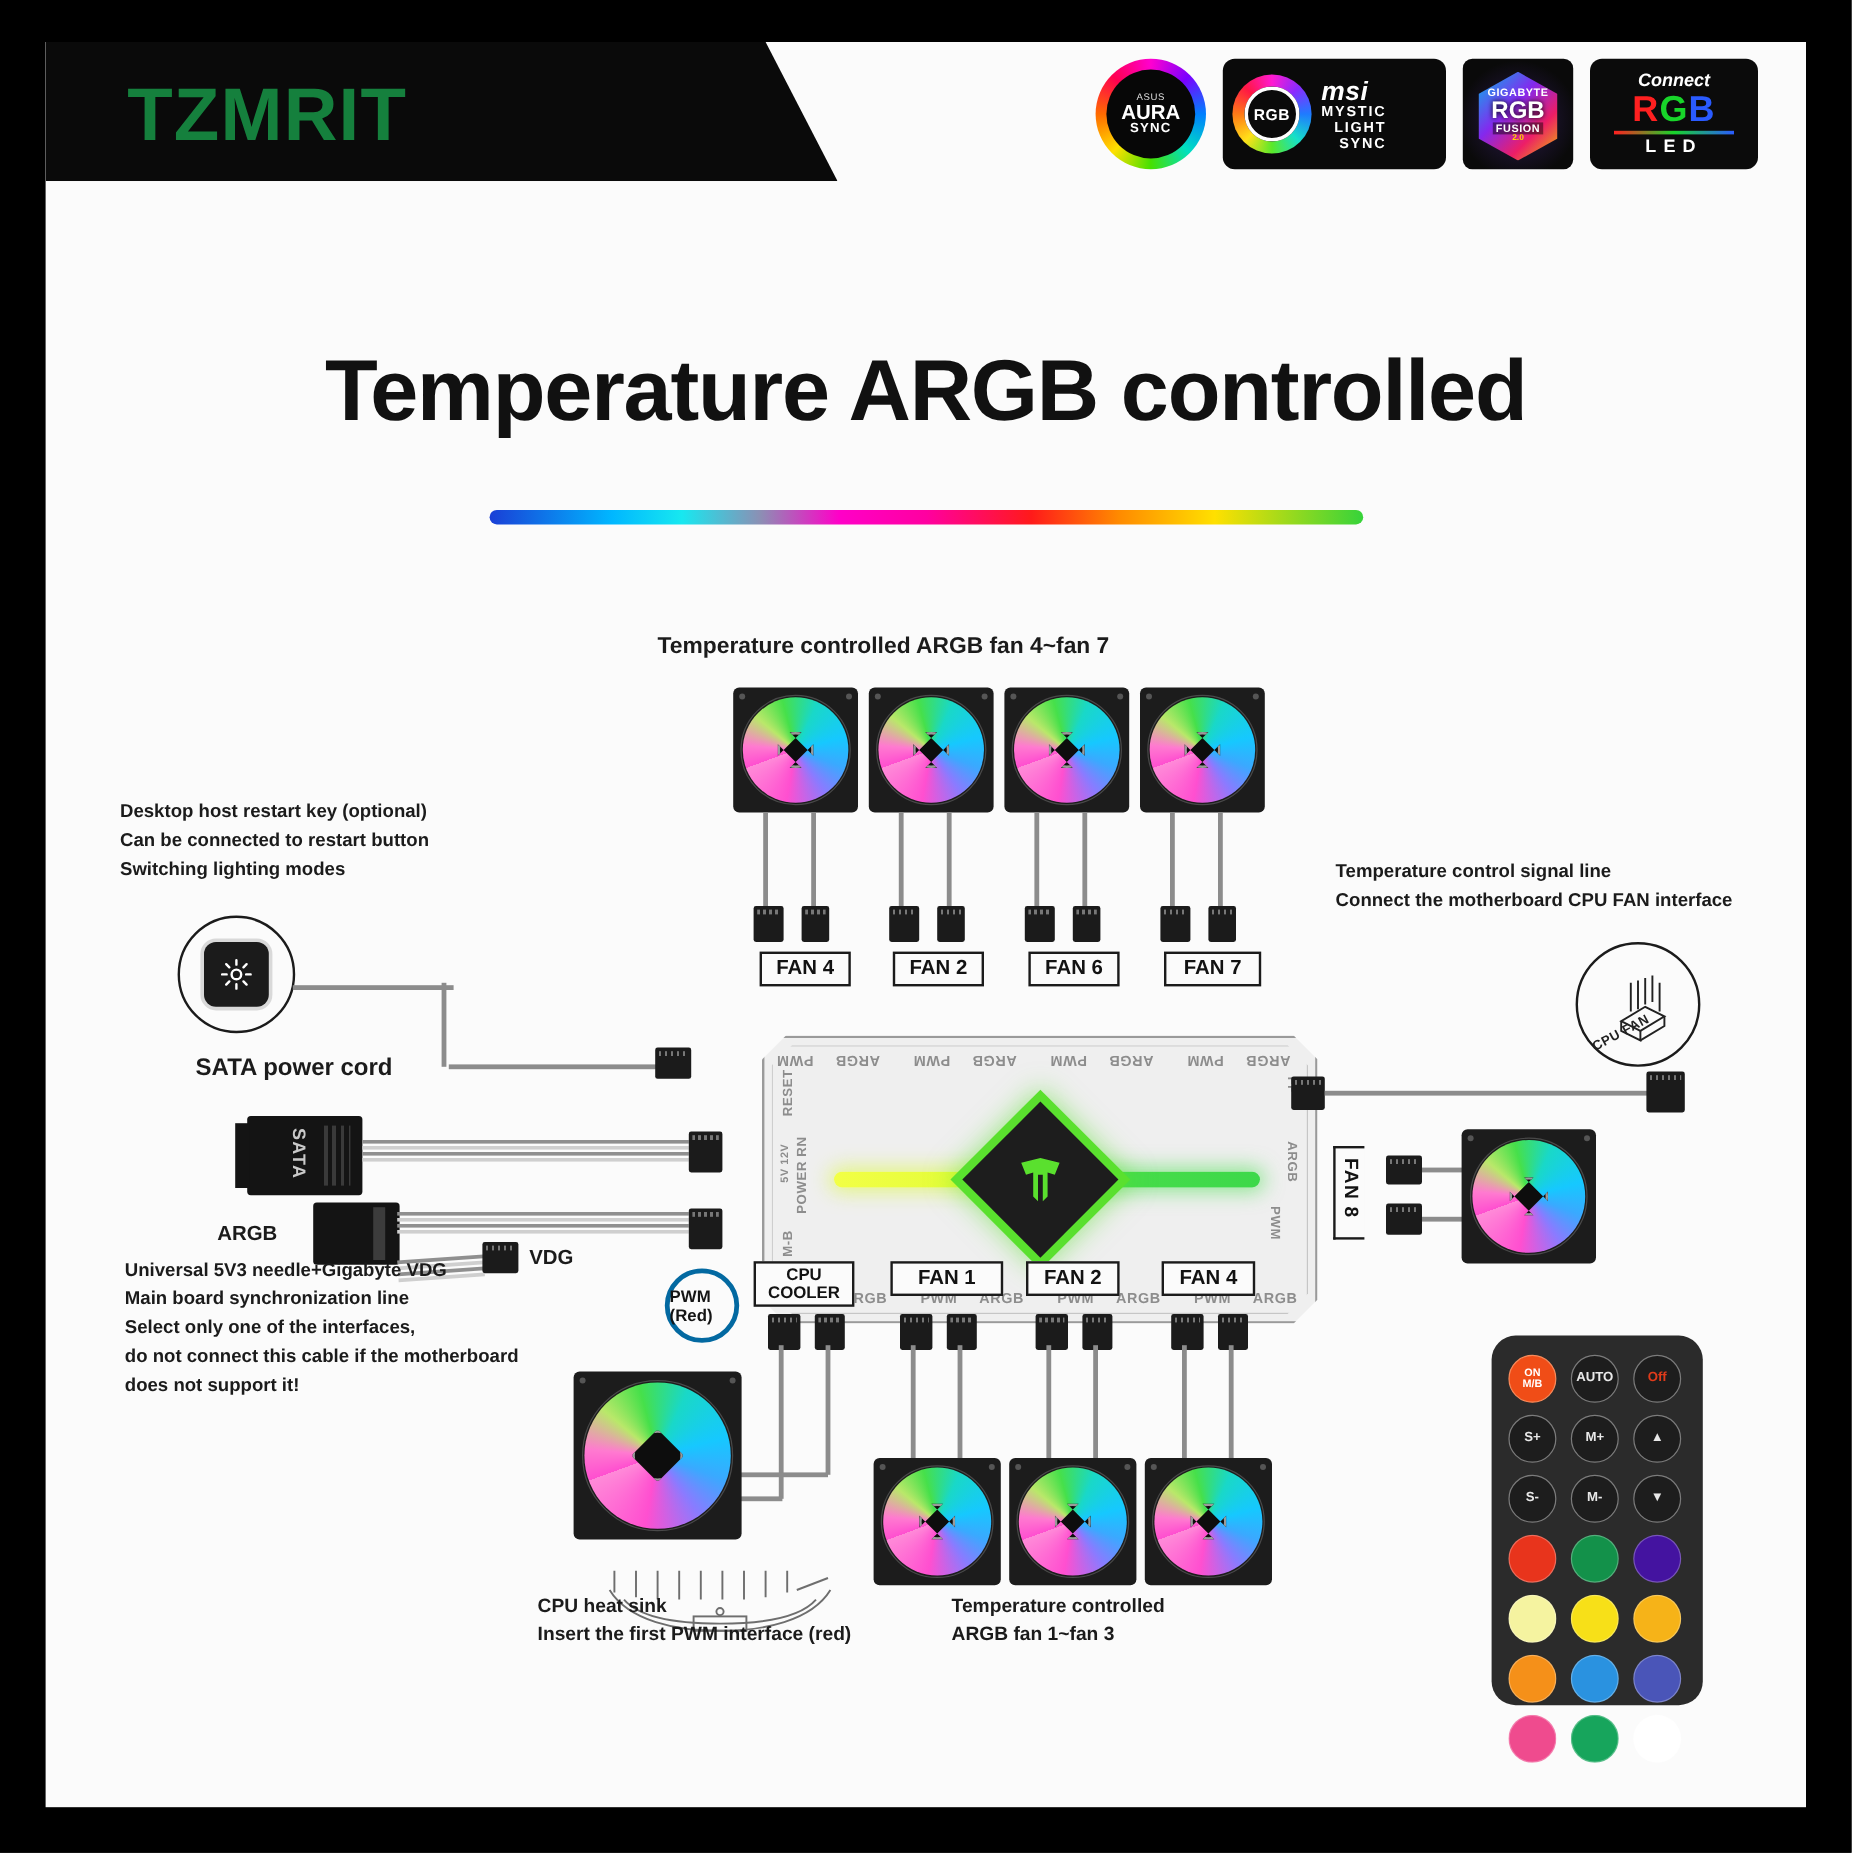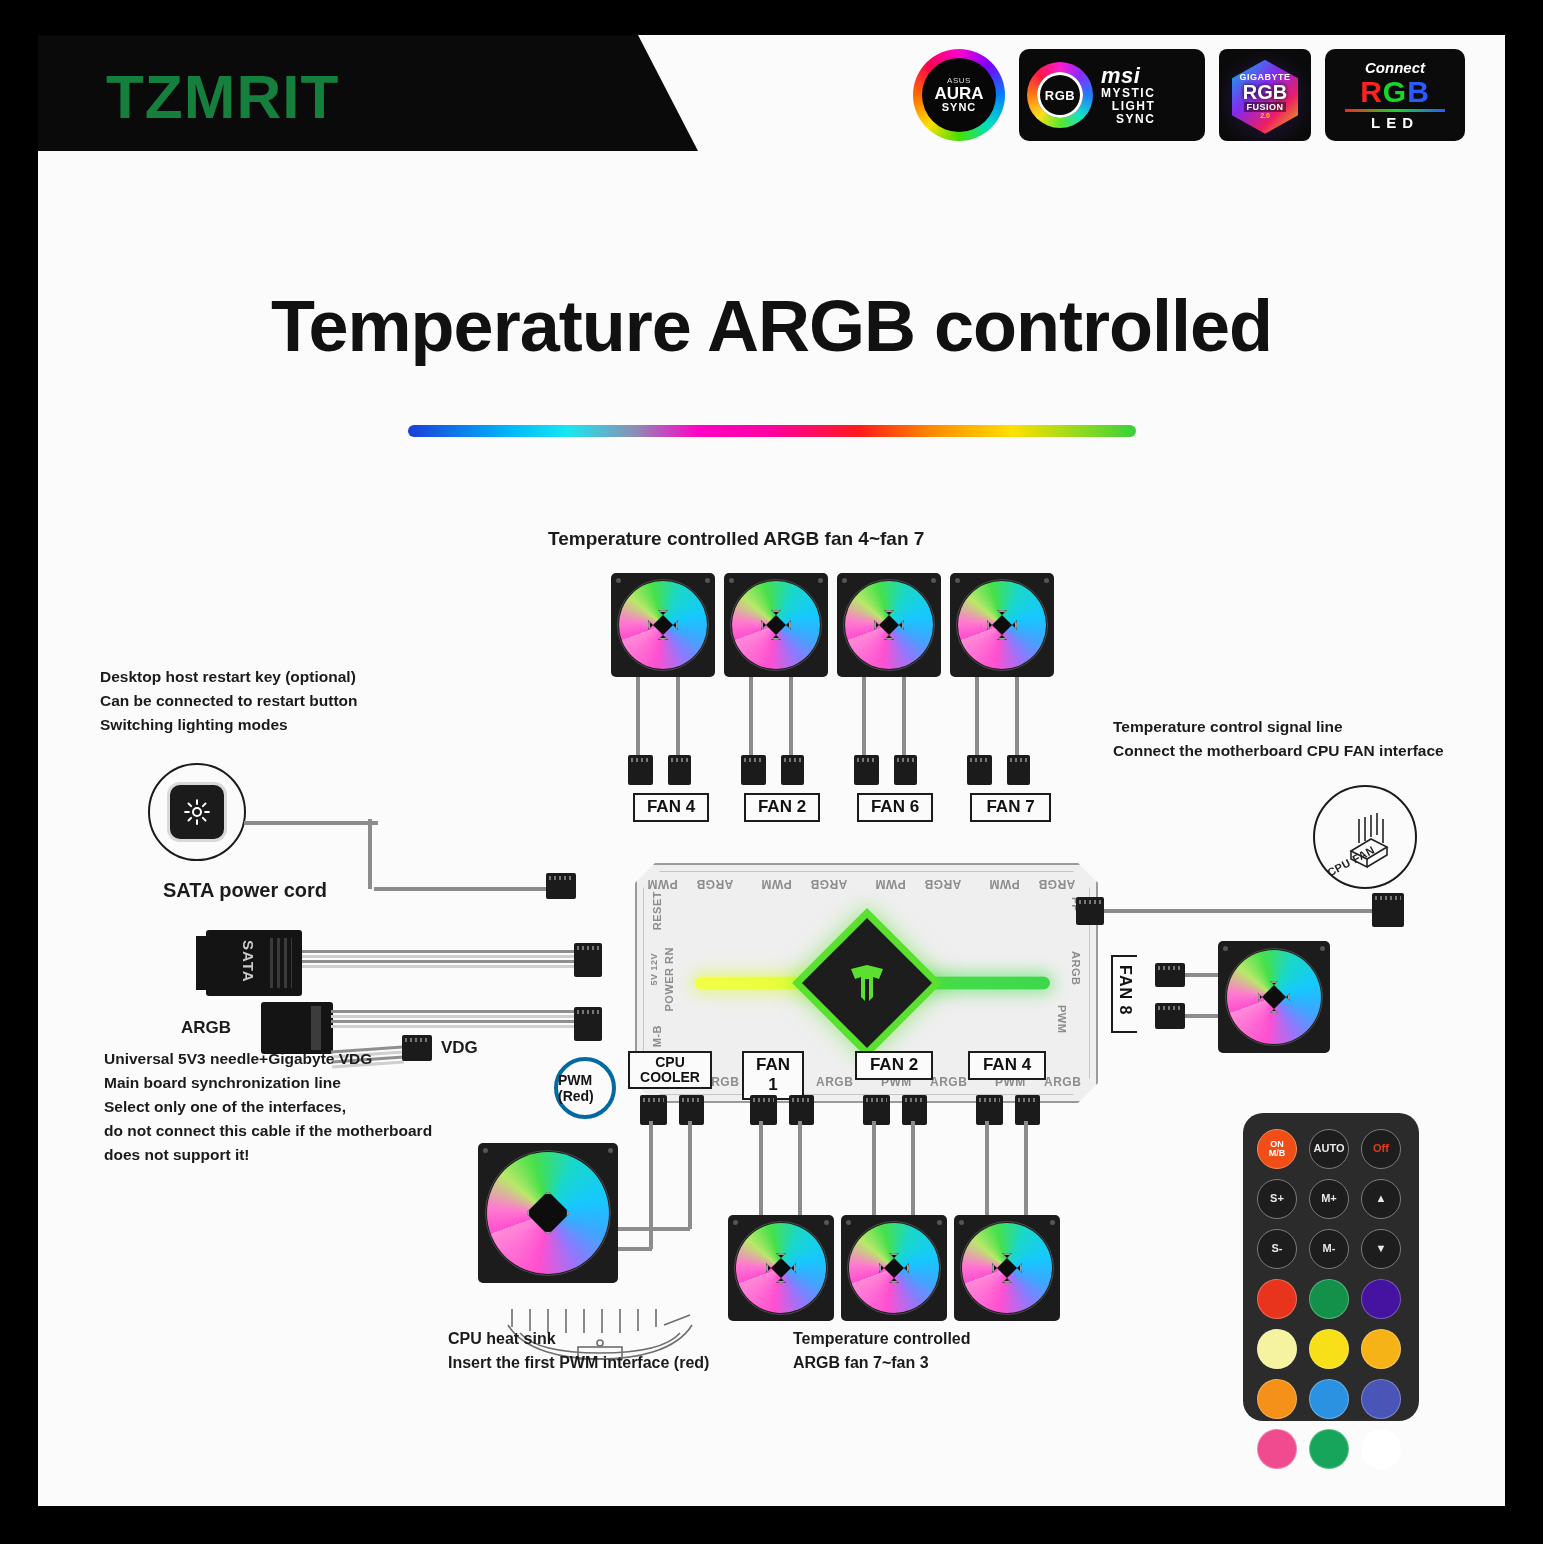--- a/index.html
+++ b/index.html
@@ -508,21 +508,21 @@
         <span class="pins"></span>
       </div>
     <div class="conn" style="left:641px; top:1060px; width:25px; height:30px;">
         <span class="pins"></span>
       </div>
     <div class="wire v" style="left:611px; top:1086px; height:128px;"></div>
     <div class="wire v" style="left:650px; top:1086px; height:108px;"></div>
     <div class="wire h" style="left:498px; top:1212px; width:116px;"></div>
     <div class="wire h" style="left:498px; top:1192px; width:154px;"></div>
 
-    <div class="fanlabel box-all" style="left:704px; top:1016px; width:62px;">FAN 1</div>
+    <div class="fanlabel box-all" style="left:704px; top:1016px; width:94px;">FAN 1</div>
     <div class="conn" style="left:712px; top:1060px; width:27px; height:30px;">
         <span class="pins"></span>
       </div>
     <div class="conn" style="left:751px; top:1060px; width:25px; height:30px;">
         <span class="pins"></span>
       </div>
     <div class="wire v" style="left:721px; top:1086px; height:104px;"></div>
     <div class="wire v" style="left:760px; top:1086px; height:104px;"></div>
     <div class="fan" style="left:690px; top:1180px; width:106px; height:106px;">
       <div class="ring" style="width:90px;height:90px;"></div>
@@ -572,21 +572,21 @@
         <path d="M16 30 C30 46, 62 50, 96 50 C130 50, 162 46, 176 30"></path>
         <rect x="74" y="44" width="44" height="12"></rect>
         <circle cx="96" cy="40" r="3"></circle>
         <path d="M160 22 L186 12"></path>
       </g>
     </svg>
     <div class="cap" style="left:410px; top:1292px; font-size:16px;">CPU heat sink
 Insert the first PWM interface (red)</div>
 
     <div class="cap" style="left:755px; top:1292px; font-size:16px;">Temperature controlled
-ARGB fan 7~fan 3</div>
+ARGB fan 1~fan 3</div>
 
     <div class="remote">
       <div class="grid">
         <div class="rbtn small" style="background:#f04d17; color:#fff; border-color:#f88a5a; white-space:pre-line;">ON
 M/B</div>
         <div class="rbtn">AUTO</div>
         <div class="rbtn" style="color:#e03b1a;">Off</div>
 
         <div class="rbtn">S+</div>
         <div class="rbtn">M+</div>

